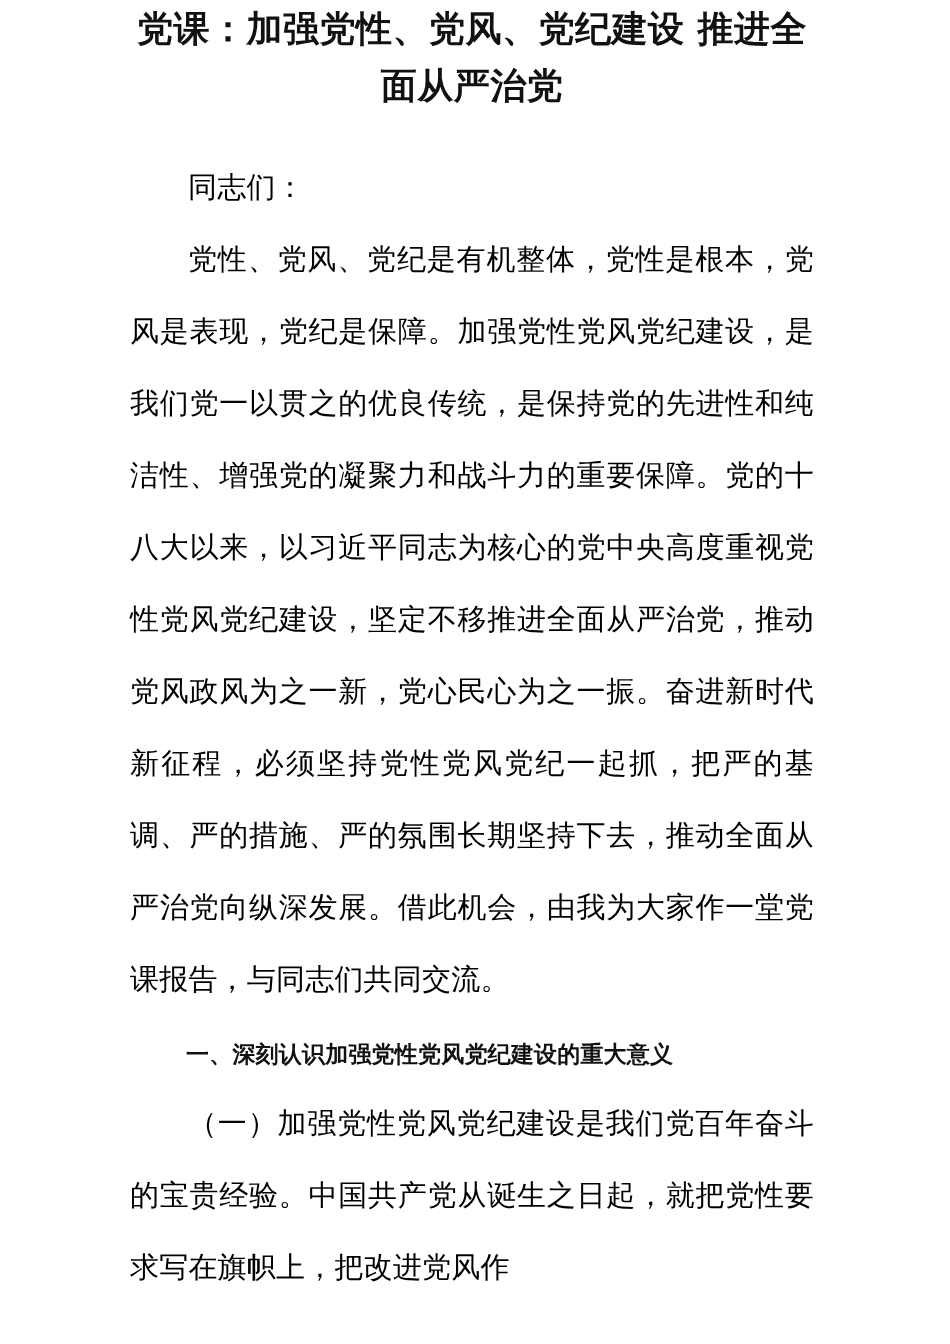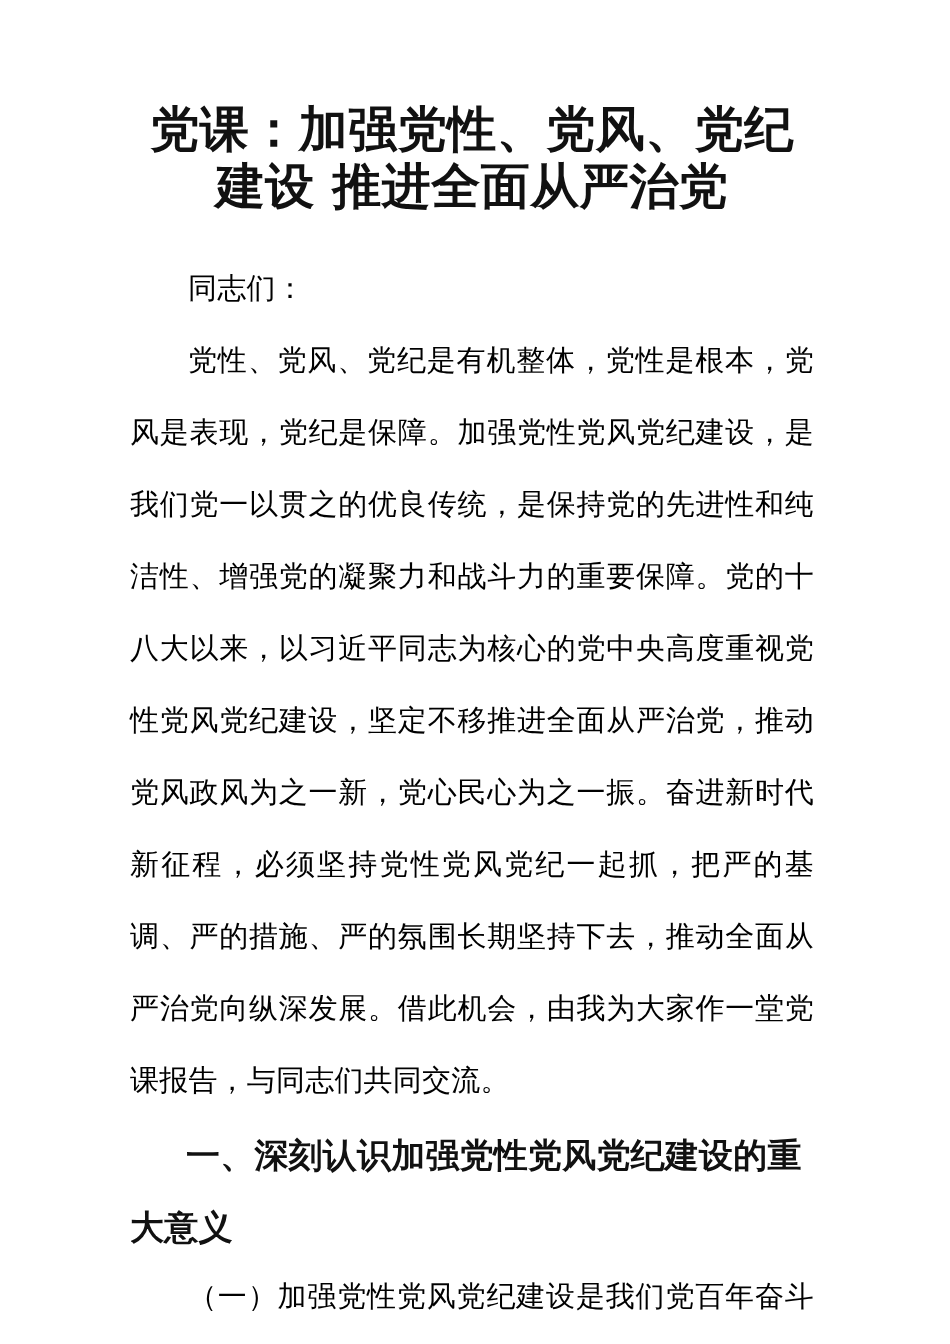--- a/index.html
+++ b/index.html
@@ -28,26 +28,25 @@
     position: absolute;
     left: 130px;
     top: 0;
     width: 684px;
   }
 
   
   .doc-title {
     font-family: "DejaVu Sans", "Liberation Sans", sans-serif;
     font-weight: bold;
-    font-size: 49px;
+    font-size: 36px;
     line-height: 57px;
     text-align: center;
     letter-spacing: 0.5px;
     margin: 0;
-    padding-top: 101px;
     color: #111111;
     white-space: normal;
     width: 684px;
   }
 
   
   .body-block {
     margin-top: 40px;
   }
 
@@ -64,21 +63,21 @@
   }
 
   p.indent {
     text-indent: 58px;
   }
 
   
   p.section-heading {
     font-family: "DejaVu Sans", "Liberation Sans", sans-serif;
     font-weight: bold;
-    font-size: 34px;
+    font-size: 23px;
     line-height: 72px;
     margin: 0;
     text-indent: 56px;
     text-align: left;
     color: #111111;
     letter-spacing: 0.2px;
   }
 
   
   p.salutation {

